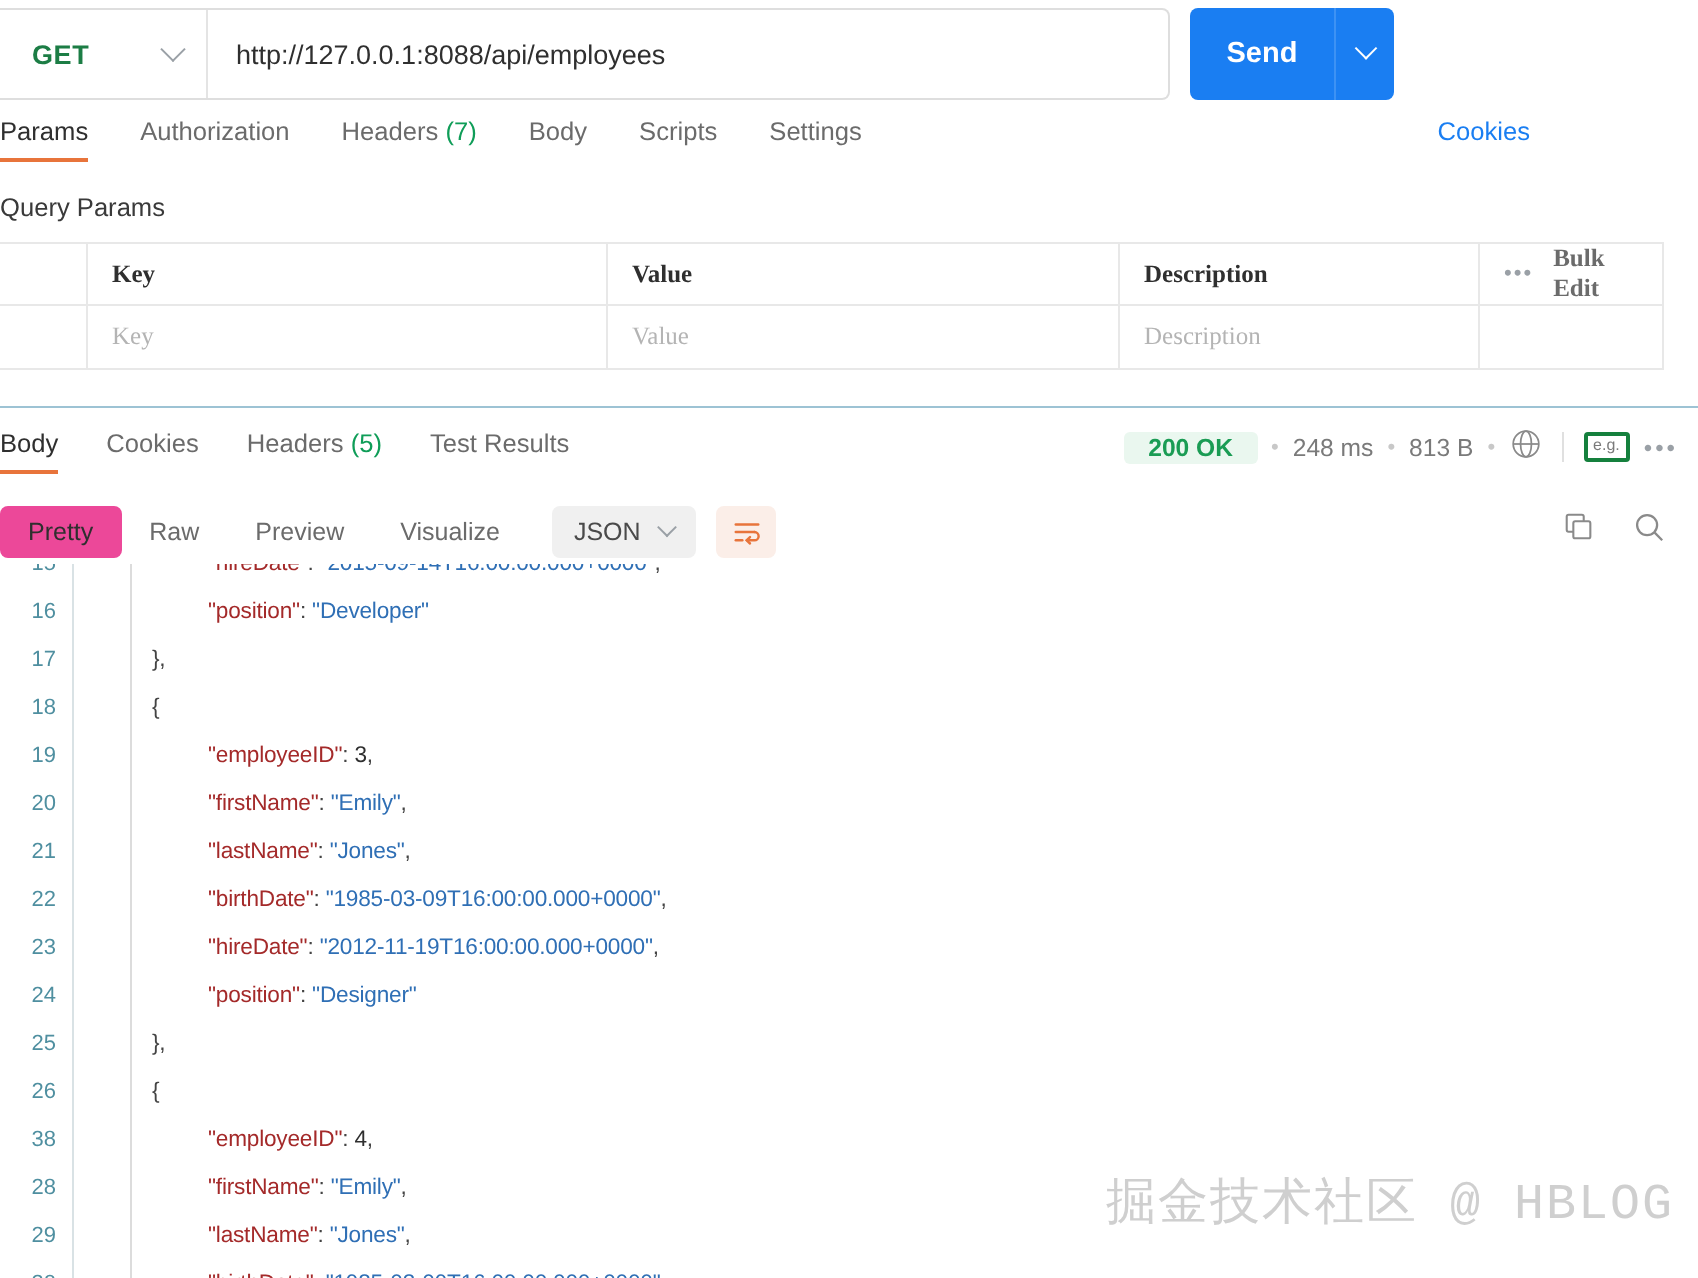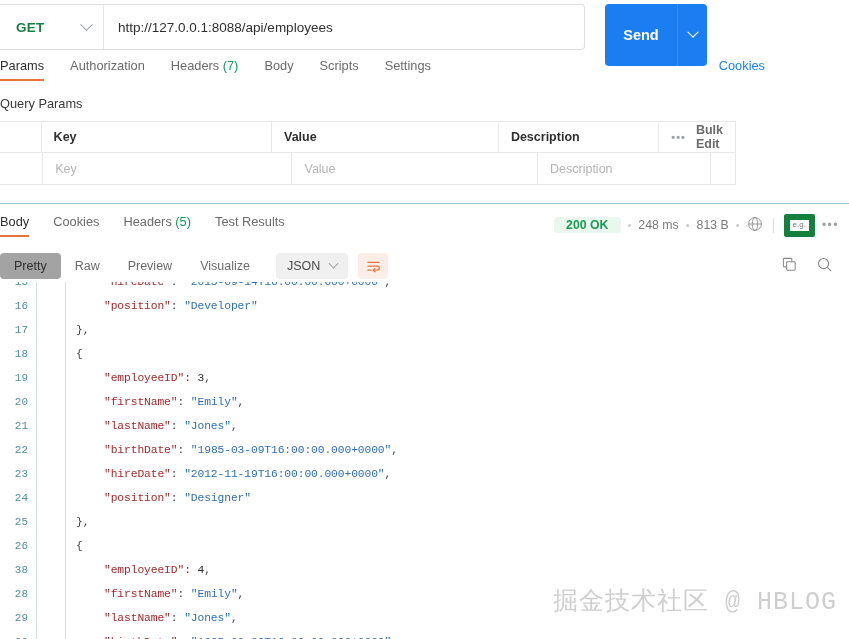--- a/index.html
+++ b/index.html
@@ -29,22 +29,22 @@
     border-right: 1px solid #e4e4e4;
   }
   .method-label { color: #1c7d45; font-size: 13.5px; font-weight: 700; letter-spacing: .3px; }
   .chev { width: 9px; height: 9px; border-right: 1.4px solid #9aa0a6; border-bottom: 1.4px solid #9aa0a6;
           transform: rotate(45deg) translate(-2px,-2px); }
   .url-input {
     flex: 1; display: flex; align-items: center; padding: 0 14px;
     font-size: 13.5px; color: #2f2f2f; overflow: hidden; white-space: nowrap;
   }
   .send-wrap {
-    display: flex; align-items: stretch; margin-left: 20px;
-    width: 102px; height: 62px; border-radius: 4px; overflow: hidden;
+    display: flex; align-items: stretch; margin-left: 10px;
+    width: 102px; height: 46px; border-radius: 4px; overflow: hidden;
   }
   .send-btn {
     flex: 1; background: #1a7ef2; color: #fff; font-size: 14.5px; font-weight: 700;
     display: flex; align-items: center; justify-content: center; cursor: pointer;
   }
   .send-caret {
     width: 30px; background: #1a7ef2; display: flex; align-items: center; justify-content: center;
     border-left: 1px solid #3d92f4; cursor: pointer;
   }
   .send-caret .chev { border-color: #ffffff; width: 8px; height: 8px; }
@@ -68,22 +68,22 @@
   .cookies-link {
     margin-left: auto; font-size: 12.8px; color: #1a7ef2; cursor: pointer; padding-right: 10px;
   }
 
   
   .qp-title {
     position: absolute; left: 0; top: 96px;
     font-size: 12.8px; color: #3a3a3a; font-weight: 400;
   }
   .qp-table {
-    position: absolute; left: 0; top: 121px; width: 736px;
-    border: 1px solid #e8e8e8; border-left: none;
+    position: absolute; left: 0; top: 121px; width: 832px;
+    border: 1px solid #e8e8e8; border-left: none; font-family: Liberation Serif, serif;
   }
   .qp-row { display: flex; height: 31px; }
   .qp-row.head { border-bottom: 1px solid #e8e8e8; }
   .qp-cell {
     display: flex; align-items: center; padding: 0 12px;
     border-right: 1px solid #e8e8e8; font-size: 12.5px;
   }
   .qp-check { width: 44px; border-right: 1px solid #e8e8e8; }
   .qp-key { width: 260px; }
   .qp-val { width: 256px; }
@@ -123,54 +123,54 @@
     font-size: 12.3px; color: #7a7a7a; padding-right: 10px;
   }
   .status-ok {
     color: #1a9c54; background: #eaf7ef; border-radius: 3px;
     padding: 1px 12px; font-weight: 600; font-size: 12.3px;
   }
   .mdot { color: #c8c8c8; font-size: 11px; }
   .globe { width: 16px; height: 16px; }
   .vsep { width: 1px; height: 15px; background: #e0e0e0; margin: 0 3px; }
   .eg-box {
-    border: 6px solid #15803d; border-radius: 2px; font-size: 8px;
+    border: 2px solid #15803d; border-radius: 2px; font-size: 8px;
     color: #7a7a7a; padding: 1px 3px; line-height: 1.1; cursor: pointer; text-align: right;
   }
   .dots-menu { color: #9aa0a6; letter-spacing: 1.5px; font-size: 12px; cursor: pointer; }
 
   
   .view-bar {
     position: absolute; left: 0; top: 250px; width: 849px; height: 32px;
     display: flex; align-items: center;
   }
   .vtab {
     font-size: 12.5px; color: #6b6b6b; padding: 6px 14px; border-radius: 4px;
     cursor: pointer; white-space: nowrap;
   }
-  .vtab.active { background: #a3a3a3; color: #2f2f2f; }
+  .vtab.active { background: #ec4899; color: #2f2f2f; }
   .fmt-sel {
     display: flex; align-items: center; gap: 10px;
     background: #f0f0f0; border-radius: 4px; padding: 6px 11px;
     margin-left: 12px; cursor: pointer;
   }
   .fmt-sel .txt { font-size: 12.5px; color: #4a4a4a; }
   .fmt-sel .chev { width: 7px; height: 7px; }
   .wrap-btn {
     margin-left: 10px; width: 30px; height: 26px; border-radius: 4px;
     background: #fbeee8; display: flex; align-items: center; justify-content: center;
     cursor: pointer;
   }
   .vb-right { margin-left: auto; display: flex; align-items: center; gap: 18px; padding-right: 16px; }
 
   
   .code-area {
     position: absolute; left: 0; top: 282px; width: 849px; height: 357px;
     background: #fff; overflow: hidden;
-    font-family: Liberation Mono, monospace; font-size: 11.3px;
+    font-family: Liberation Sans, sans-serif; font-size: 11.3px;
   }
   .code-line { display: flex; height: 24px; align-items: center; }
   .lnum {
     width: 36px; text-align: right; padding-right: 8px;
     color: #4f8fa0; font-size: 11px; flex-shrink: 0; user-select: none;
   }
   .gutter-sep { width: 1px; height: 24px; background: #d9e2e5; flex-shrink: 0; }
   .indent-guide { width: 1px; height: 24px; background: #dcdcdc; margin-left: 28px; flex-shrink: 0; }
   .code-text { padding-left: 0; white-space: pre; color: #2f2f2f; letter-spacing: -0.1px; }
   .k { color: #a42a2a; }

